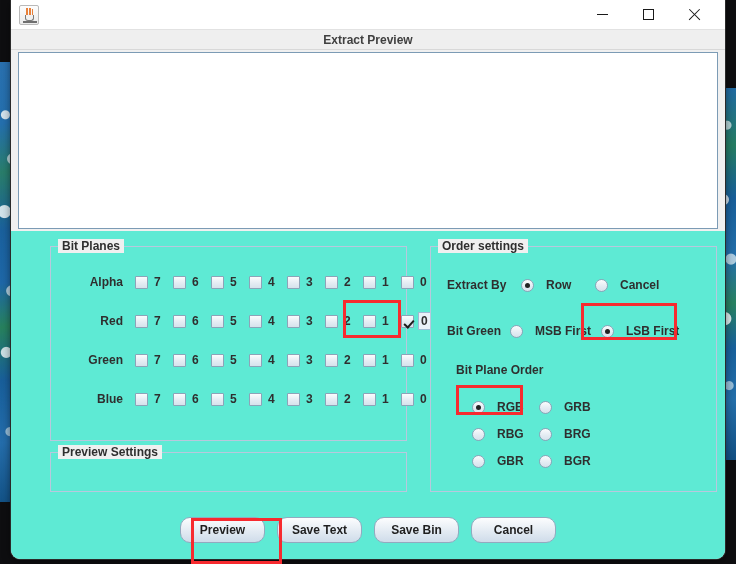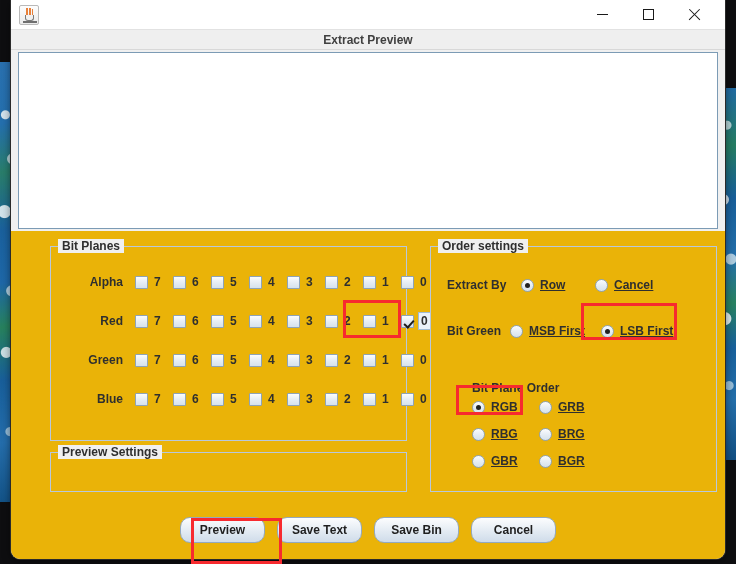--- a/index.html
+++ b/index.html
@@ -108,21 +108,21 @@
 
   
   #preview-area {
     position: absolute; left: 7px; top: 52px; width: 700px; height: 177px;
     background: #ffffff; border: 1px solid #7c9bb5;
   }
 
   
   #content {
     position: absolute; left: 0; top: 231px; width: 718px; height: 328px;
-    background: #eab308;
+    background: #5eead4;
   }
 
   
   .group {
     position: absolute;
     border: 1px solid #b8c8dd;
     background: transparent;
   }
   .group > .gtitle {
     position: absolute; top: -8px; left: 7px;
@@ -168,22 +168,22 @@
   .rbtn {
     width: 13px; height: 13px; flex: 0 0 13px; border-radius: 50%;
     background: linear-gradient(180deg,#fbfcfd 0%,#e4ecf3 55%,#d6e2ec 100%);
     border: 1px solid #8da3b8; position: relative;
   }
   .rbtn.sel:after {
     content: ""; position: absolute; left: 3px; top: 3px;
     width: 5px; height: 5px; border-radius: 50%; background: #232323;
   }
   .opt {
-    position: absolute; height: 20px; display: flex; align-items: center; gap: 6px;
-    font-size: 12px; font-weight: bold; color: #2f2f2f; text-decoration: underline;
+    position: absolute; height: 20px; display: flex; align-items: center; gap: 12px;
+    font-size: 12px; font-weight: bold; color: #2f2f2f;
   }
 
   .plain-label {
     position: absolute; font-size: 12px; font-weight: bold; color: #2f2f2f;
   }
 
   
   #hexdump-row {
     position: absolute; left: 0; top: 9px; width: 100%;
     display: flex; align-items: center; justify-content: center; gap: 9px;
@@ -412,21 +412,21 @@
       <span class="plain-label" style="left:16px; top:77px;">Bit Green</span>
       <div class="opt" style="left:79px; top:74px;">
         <span class="rbtn"></span>
         <span>MSB First</span>
       </div>
       <div class="opt" style="left:170px; top:74px;">
         <span class="rbtn sel"></span>
         <span>LSB First</span>
       </div>
 
-      <span class="plain-label" style="left:25px; top:134px;margin-left:16px;">Bit Plane Order</span>
+      <span class="plain-label" style="left:25px; top:116px;">Bit Plane Order</span>
 
       <div class="opt" style="left:41px; top:150px;">
         <span class="rbtn sel"></span>
         <span>RGB</span>
       </div>
       <div class="opt" style="left:108px; top:150px;">
         <span class="rbtn"></span>
         <span>GRB</span>
       </div>
       <div class="opt" style="left:41px; top:177px;">

